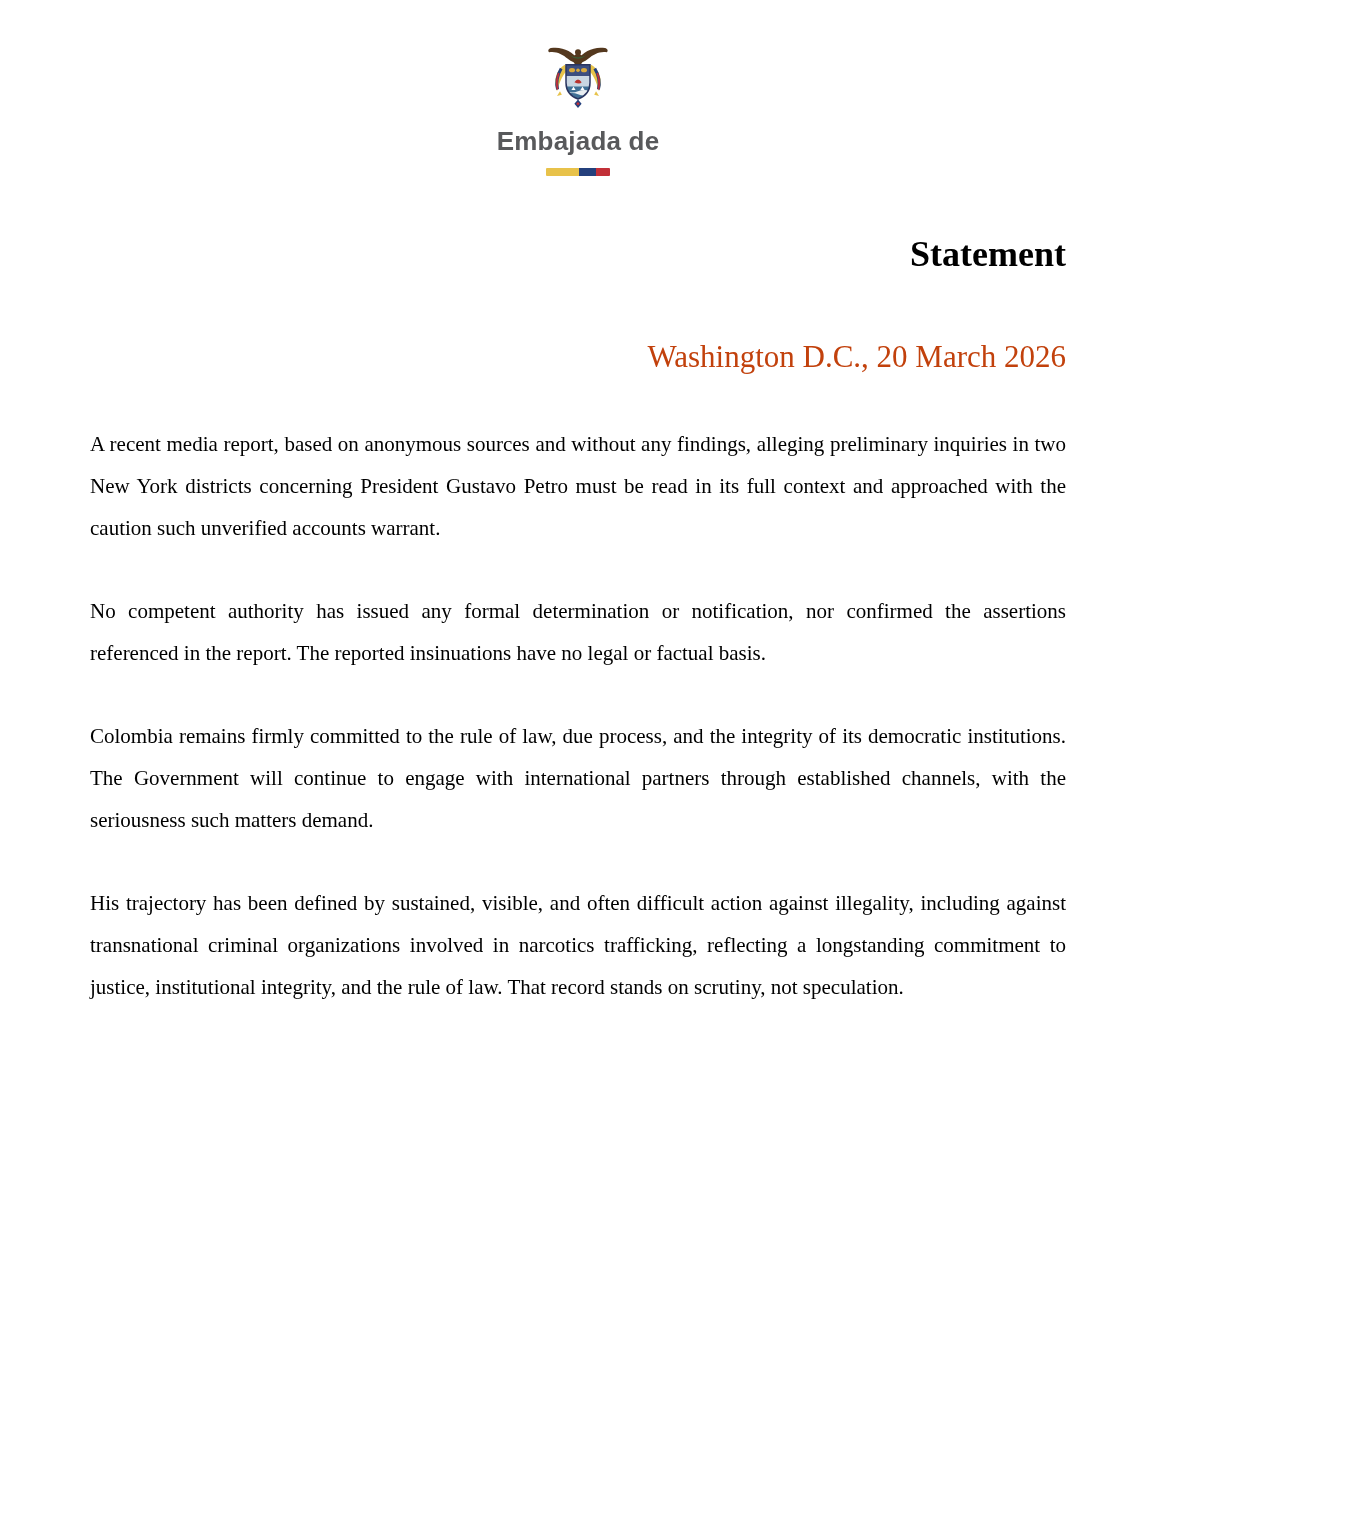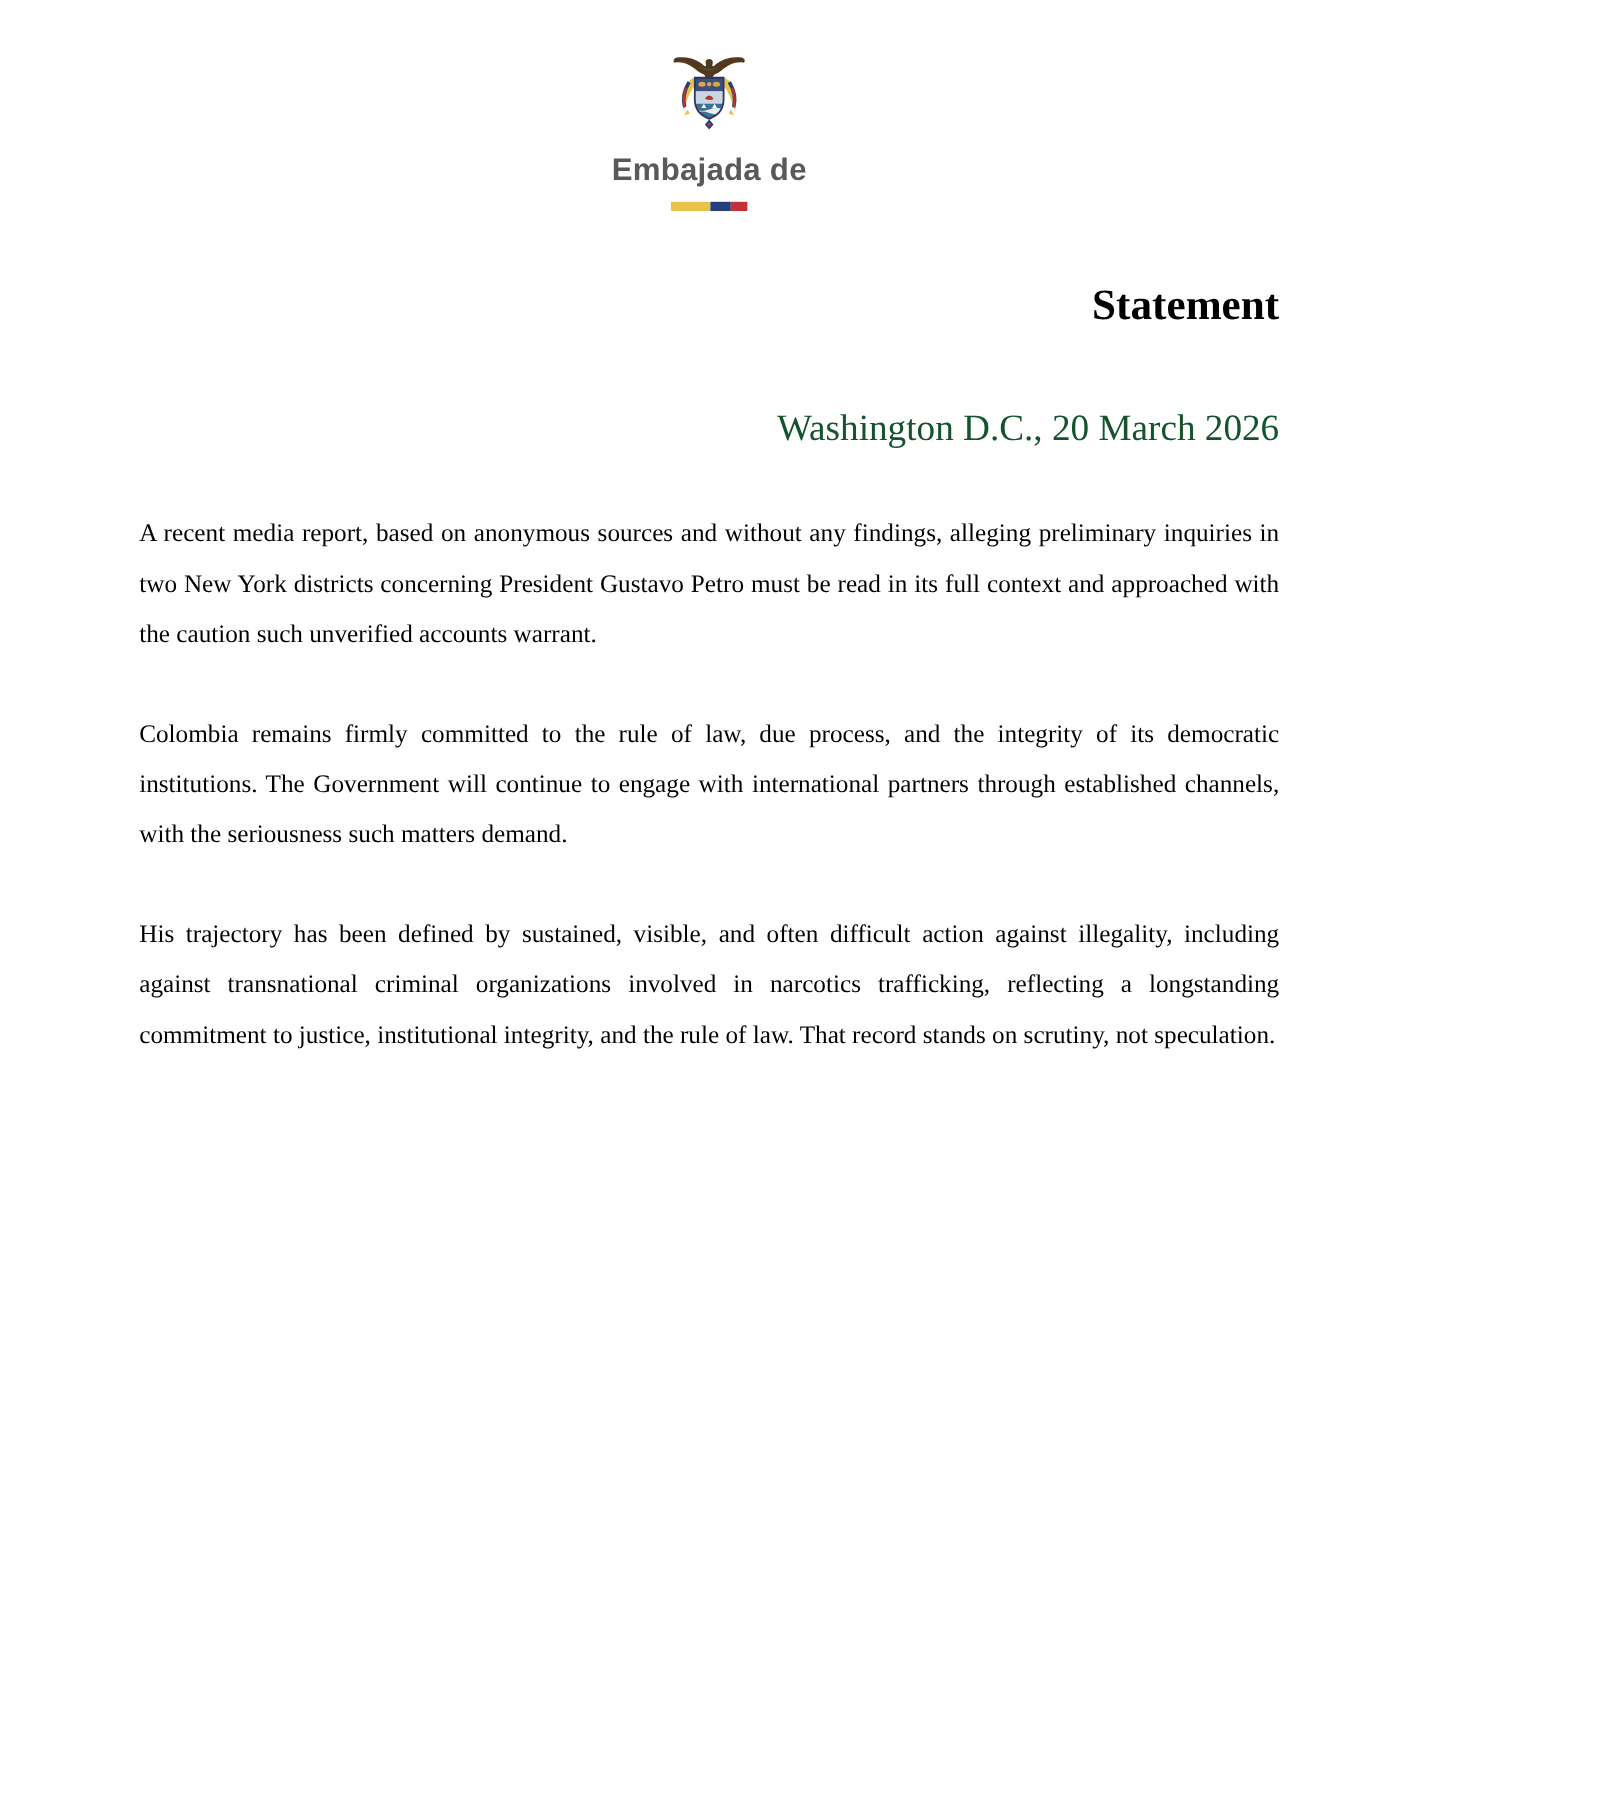--- a/index.html
+++ b/index.html
@@ -7,21 +7,21 @@
   body {
     width: 1352px;
     height: 1514px;
     font-family: "Liberation Serif", serif;
     color: #111111;
     overflow: hidden;
   }
   .page {
     width: 1235px;
     height: 1514px;
-    padding: 42px 169px 0 116px;
+    padding: 42px 169px 0 90px;
   }
   
   .letterhead {
     text-align: center;
   }
   .coa-wrap {
     display: flex;
     justify-content: center;
   }
   .coa-wrap svg { display: block; }
@@ -52,21 +52,21 @@
     font-size: 36px;
     font-weight: bold;
     line-height: 42px;
     color: #000000;
   }
   .dateline {
     margin-top: 61px;
     text-align: right;
     font-size: 31px;
     line-height: 42px;
-    color: #14532d;
+    color: #c2410c;
   }
   .body-text {
     margin-top: 45px;
   }
   .body-text p {
     font-size: 21px;
     line-height: 42px;
     text-align: justify;
     color: #000000;
     margin-bottom: 41px;
@@ -135,17 +135,18 @@
       <div class="seg-red" style="background-color: rgb(194, 48, 56);"></div>
     </div>
   </div>
 
   <h1 class="doc-title">Statement</h1>
 
   <div class="dateline">Washington D.C., 20 March 2026</div>
 
   <div class="body-text">
     <p>A recent media report, based on anonymous sources and without any findings, alleging preliminary inquiries in two New York districts concerning President Gustavo Petro must be read in its full context and approached with the caution such unverified accounts warrant.</p>
+    <p>No competent authority has issued any formal determination or notification, nor confirmed the assertions referenced in the report. The reported insinuations have no legal or factual basis.</p>
     <p>Colombia remains firmly committed to the rule of law, due process, and the integrity of its democratic institutions. The Government will continue to engage with international partners through established channels, with the seriousness such matters demand.</p>
     <p>His trajectory has been defined by sustained, visible, and often difficult action against illegality, including against transnational criminal organizations involved in narcotics trafficking, reflecting a longstanding commitment to justice, institutional integrity, and the rule of law. That record stands on scrutiny, not speculation.</p>
   </div>
 
 </div>
 
 </body></html>

